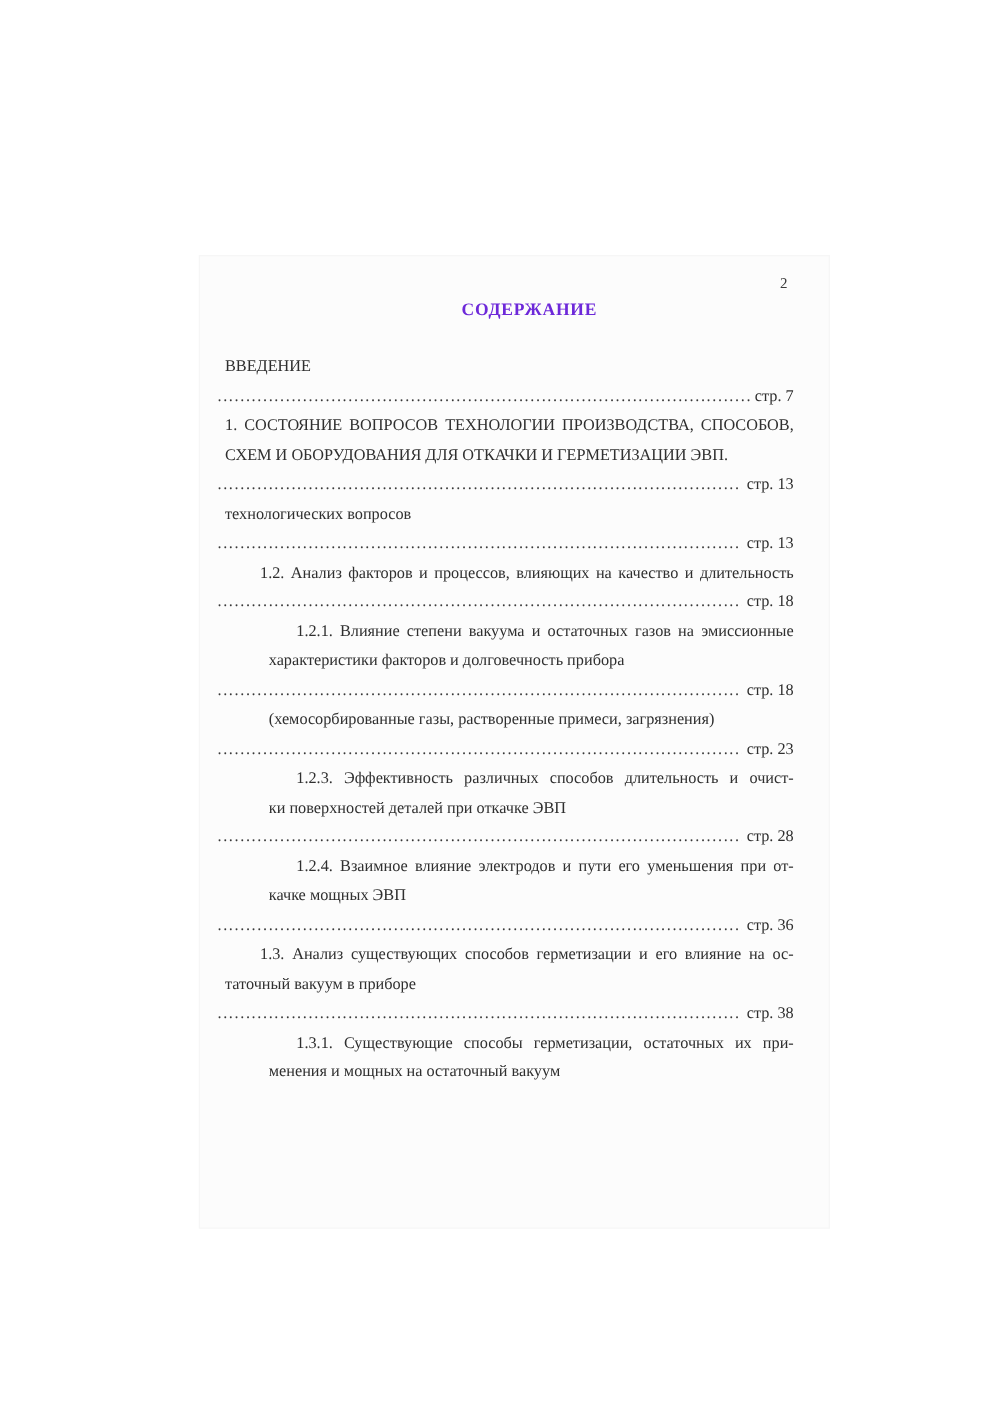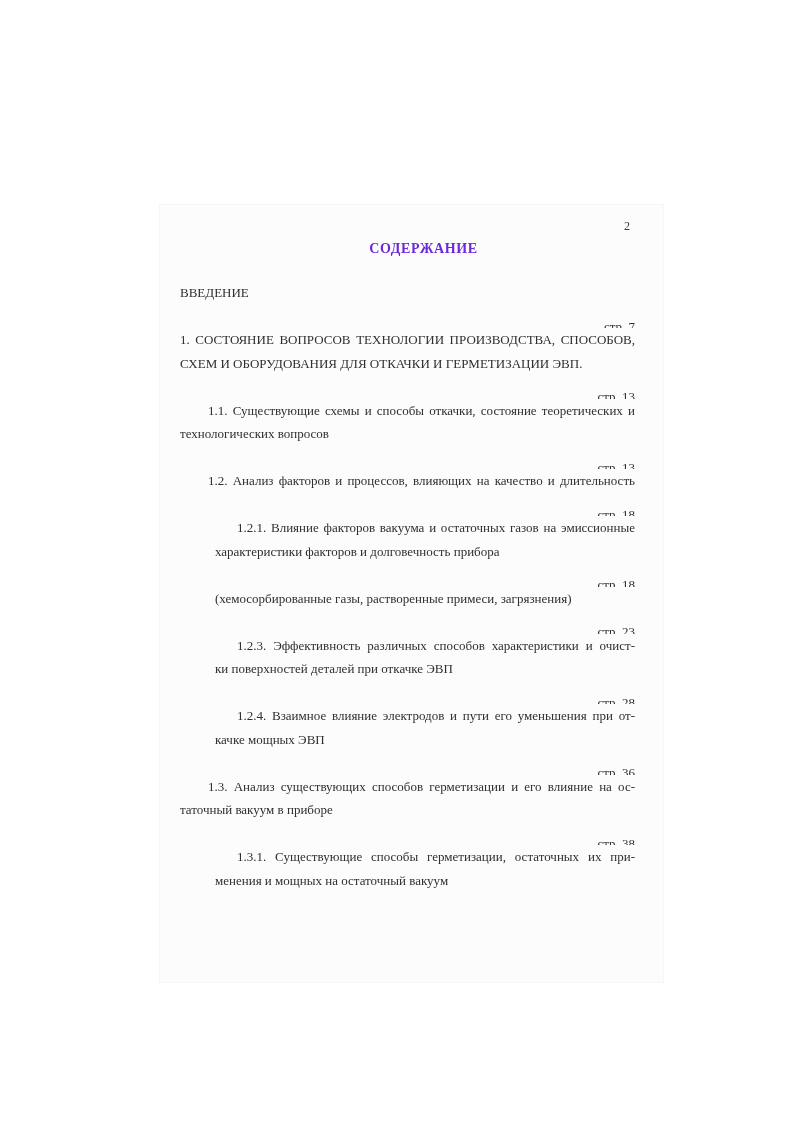--- a/index.html
+++ b/index.html
@@ -77,21 +77,20 @@
     flex: 1;
     overflow: hidden;
     white-space: nowrap;
     letter-spacing: 1.3px;
     color: #383838;
   }
   .pref {
     white-space: nowrap;
     padding-left: 4px;
     color: #2f2f2f;
-    margin-top: 10px;
   }
 </style>
 </head>
 <body>
 
 <div class="canvas">
   <div class="scan-sheet"></div>
   <div class="page-number">2</div>
   <div class="doc-title">СОДЕРЖАНИЕ</div>
   <div class="toc" id="toc-rows">
@@ -99,43 +98,42 @@
       <div class="leader">
         <span class="dots">........................................................................................................................................................................................................</span>
         <span class="pref">стр. 7</span>
       </div>
       <div class="line ind0 just">1. СОСТОЯНИЕ ВОПРОСОВ ТЕХНОЛОГИИ ПРОИЗВОДСТВА, СПОСОБОВ,</div>
       <div class="line ind0">СХЕМ И ОБОРУДОВАНИЯ ДЛЯ ОТКАЧКИ И ГЕРМЕТИЗАЦИИ ЭВП.</div>
       <div class="leader">
         <span class="dots">........................................................................................................................................................................................................</span>
         <span class="pref">стр. 13</span>
       </div>
-      <div class="line ind1 just">1.1. Существующие схемы и способы откачки, состояние теоретических и</div>
       <div class="line ind0">технологических вопросов</div>
       <div class="leader">
         <span class="dots">........................................................................................................................................................................................................</span>
         <span class="pref">стр. 13</span>
       </div>
       <div class="line ind1 just">1.2. Анализ факторов и процессов, влияющих на качество и длительность</div>
       <div class="leader">
         <span class="dots">........................................................................................................................................................................................................</span>
         <span class="pref">стр. 18</span>
       </div>
-      <div class="line ind2 just">1.2.1. Влияние факторов вакуума и остаточных газов на эмиссионные</div>
+      <div class="line ind2 just">1.2.1. Влияние степени вакуума и остаточных газов на эмиссионные</div>
       <div class="line ind3">характеристики факторов и долговечность прибора</div>
       <div class="leader">
         <span class="dots">........................................................................................................................................................................................................</span>
         <span class="pref">стр. 18</span>
       </div>
       <div class="line ind3">(хемосорбированные газы, растворенные примеси, загрязнения)</div>
       <div class="leader">
         <span class="dots">........................................................................................................................................................................................................</span>
         <span class="pref">стр. 23</span>
       </div>
-      <div class="line ind2 just">1.2.3. Эффективность различных способов характеристики и очист-</div>
+      <div class="line ind2 just">1.2.3. Эффективность различных способов длительность и очист-</div>
       <div class="line ind3">ки поверхностей деталей при откачке ЭВП</div>
       <div class="leader">
         <span class="dots">........................................................................................................................................................................................................</span>
         <span class="pref">стр. 28</span>
       </div>
       <div class="line ind2 just">1.2.4. Взаимное влияние электродов и пути его уменьшения при от-</div>
       <div class="line ind3">качке мощных ЭВП</div>
       <div class="leader">
         <span class="dots">........................................................................................................................................................................................................</span>
         <span class="pref">стр. 36</span>

